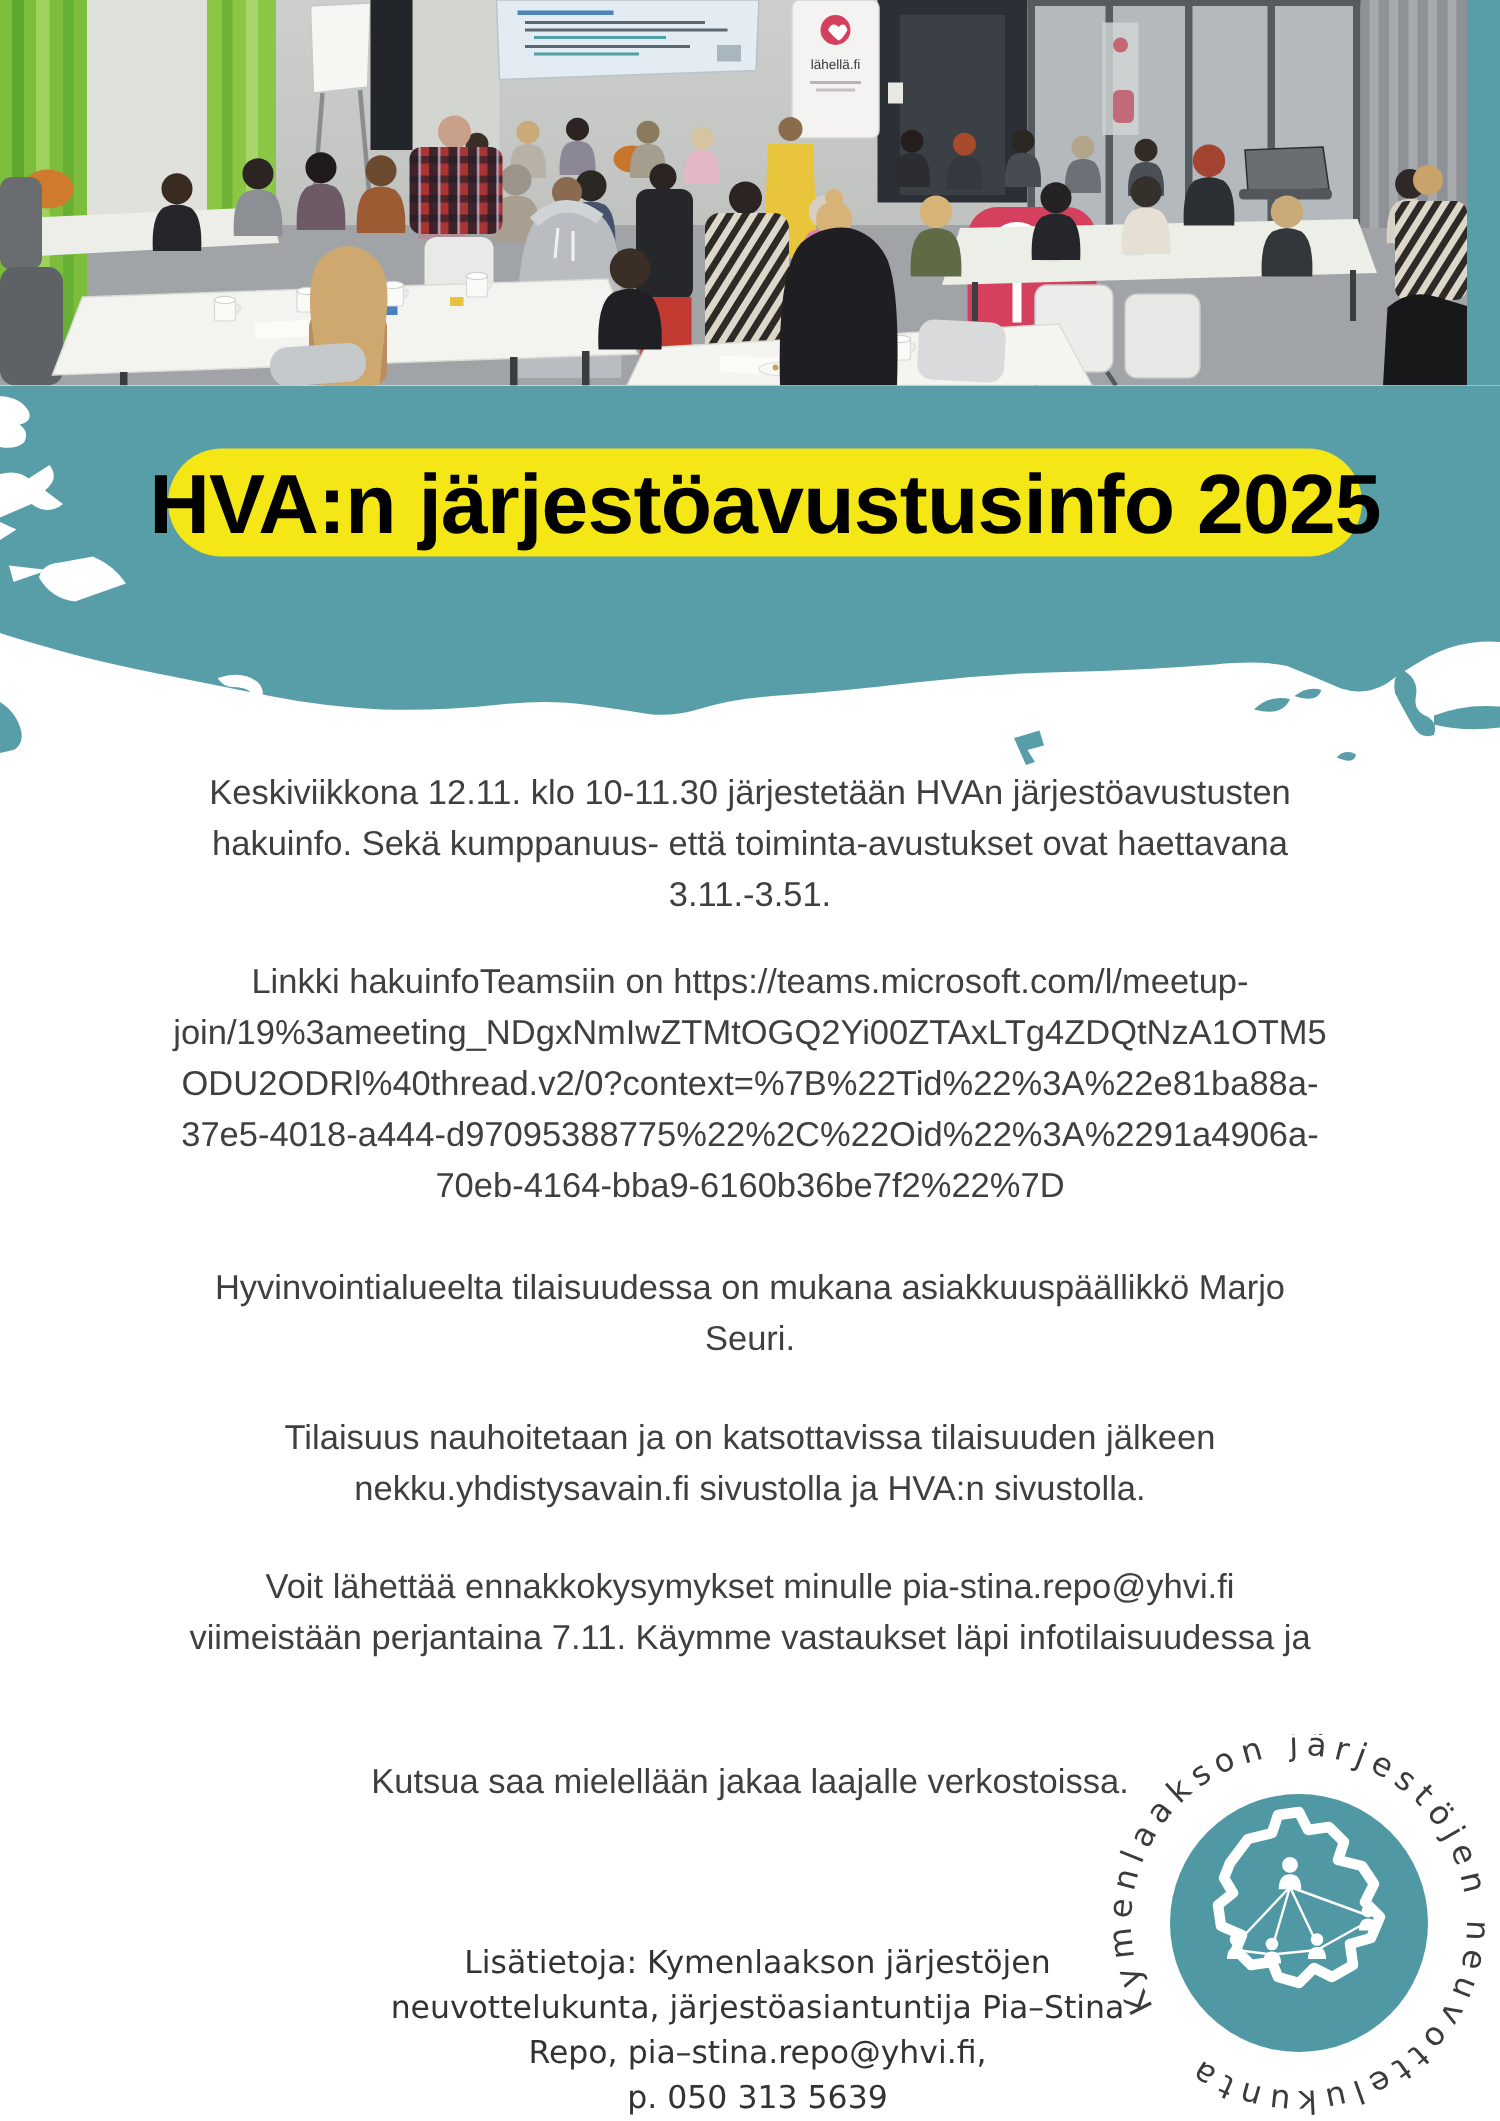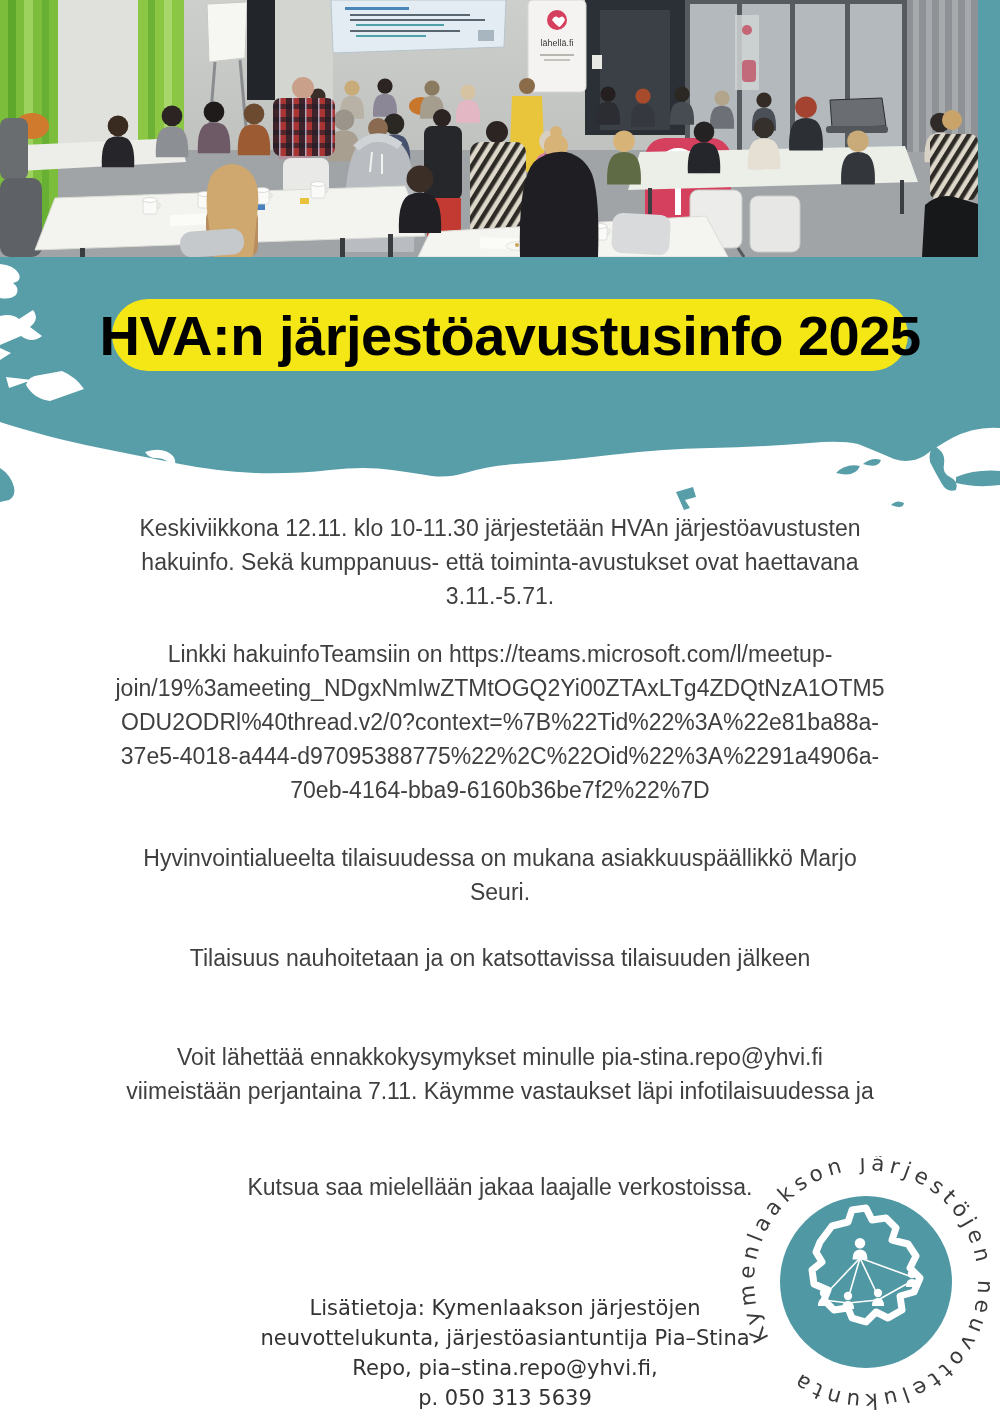--- a/index.html
+++ b/index.html
@@ -297,38 +297,39 @@
     </g>
   </svg>
 
   <div id="title-banner">
     <span class="t">HVA:n järjestöavustusinfo 2025</span>
   </div>
 
   <div class="para" id="p1">
     <div>Keskiviikkona 12.11. klo 10-11.30 järjestetään HVAn järjestöavustusten</div>
     <div>hakuinfo. Sekä kumppanuus- että toiminta-avustukset ovat haettavana</div>
-    <div>3.11.-5.71.</div>
+    <div>3.11.-3.51.</div>
   </div>
 
   <div class="para" id="p2">
     <div>Linkki hakuinfoTeamsiin on https://teams.microsoft.com/l/meetup-</div>
     <div>join/19%3ameeting_NDgxNmIwZTMtOGQ2Yi00ZTAxLTg4ZDQtNzA1OTM5</div>
     <div>ODU2ODRl%40thread.v2/0?context=%7B%22Tid%22%3A%22e81ba88a-</div>
     <div>37e5-4018-a444-d97095388775%22%2C%22Oid%22%3A%2291a4906a-</div>
     <div>70eb-4164-bba9-6160b36be7f2%22%7D</div>
   </div>
 
   <div class="para" id="p3">
     <div>Hyvinvointialueelta tilaisuudessa on mukana asiakkuuspäällikkö Marjo</div>
     <div>Seuri.</div>
   </div>
 
   <div class="para" id="p4">
     <div>Tilaisuus nauhoitetaan ja on katsottavissa tilaisuuden jälkeen</div>
+    <div>nekku.yhdistysavain.fi sivustolla ja HVA:n sivustolla.</div>
   </div>
 
   <div class="para" id="p5">
     <div><span>Voit lähettää ennakkokysymykset minulle </span><span class="email-link">pia-stina.repo@yhvi.fi</span></div>
     <div>viimeistään perjantaina 7.11. Käymme vastaukset läpi infotilaisuudessa ja</div>
   </div>
 
   <div class="para" id="p6">
     <div>Kutsua saa mielellään jakaa laajalle verkostoissa.</div>
   </div>

